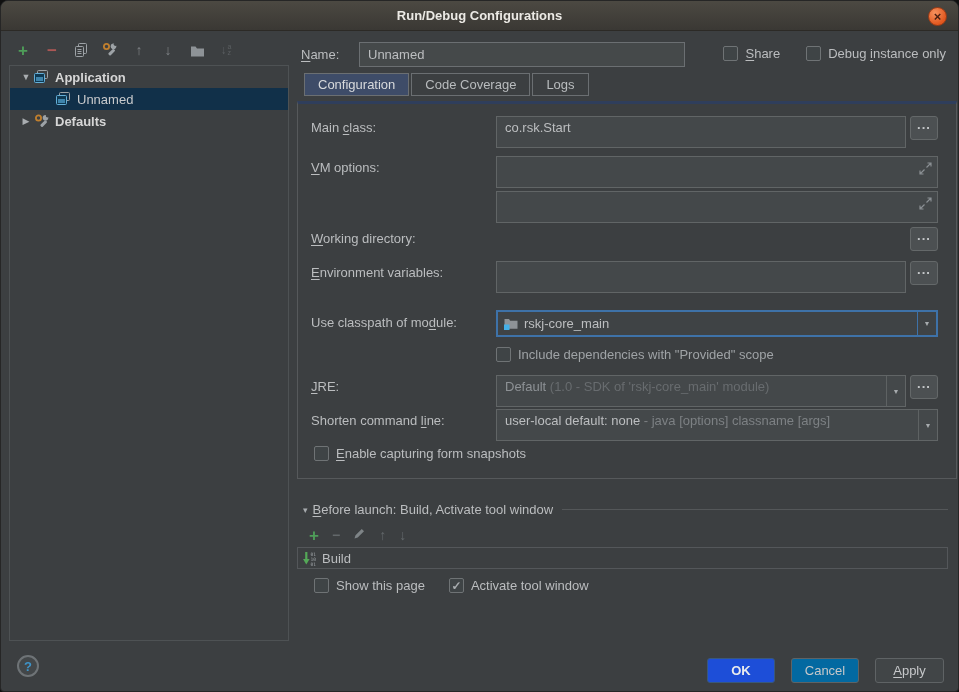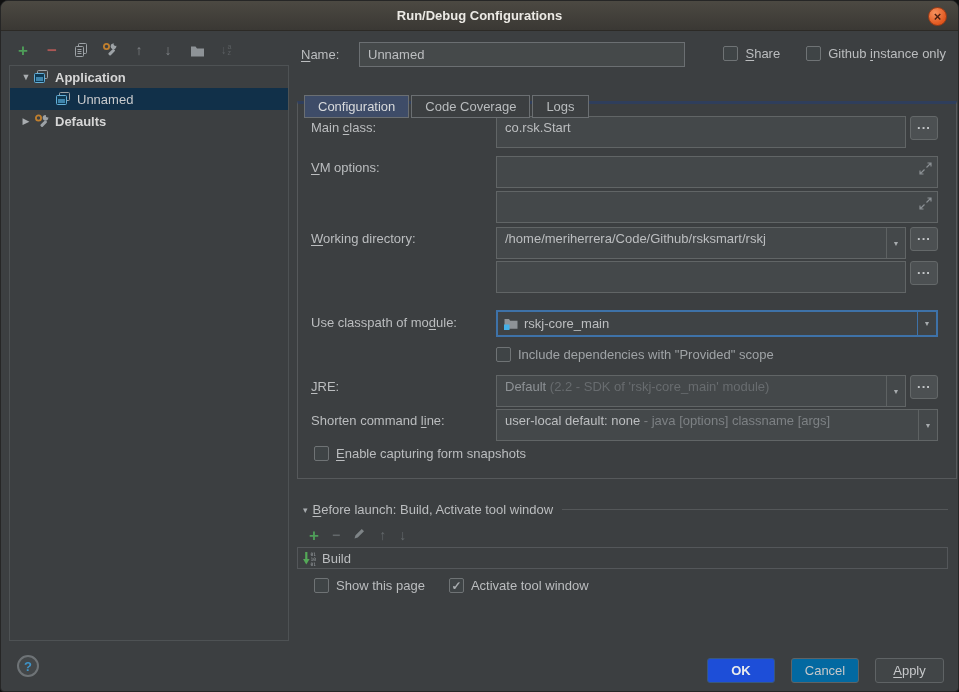--- a/index.html
+++ b/index.html
@@ -55,21 +55,21 @@
     line-height:23px; padding:0 8px; white-space:nowrap;
   }
   #topchecks { position:absolute; right:12px; top:45px; display:flex; gap:26px; align-items:center; }
   .cbgroup { display:flex; align-items:flex-end; gap:7px; white-space:nowrap; }
   .cb {
     width:15px; height:15px; border:1px solid #6F7375; border-radius:2px;
     background:#3F4446; display:inline-flex; align-items:center; justify-content:center; flex:none;
   }
   .cb .check { color:#A9ADB0; font-size:12px; font-weight:bold; line-height:1; }
   
-  #tabs { position:absolute; left:303px; top:94px; display:flex; gap:2px; z-index:2; }
+  #tabs { position:absolute; left:303px; top:72px; display:flex; gap:2px; z-index:2; }
   .tab {
     height:23px; line-height:21px; padding:0 13px;
     border:1px solid #6B6F72; background:#3C3F41; color:#B9BCBE;
   }
   .tab.selected { background:#3E4C68; color:#D8DADC; border-color:#6B6F72; }
   
   #panel {
     position:absolute; left:296px; top:100px; width:660px; height:378px;
     border:1px solid #56595B; border-top:3px solid #2F3E5C; background:#3C3F41;
   }
@@ -220,21 +220,21 @@
   <div id="name-field">
     <span>Unnamed</span>
   </div>
   <div id="topchecks">
     <span class="cbgroup">
       <span class="cb"></span>
       <span><span></span><span class="mn">S</span><span>hare</span></span>
     </span>
     <span class="cbgroup">
       <span class="cb"></span>
-      <span><span>Github </span><span class="mn">i</span><span>nstance only</span></span>
+      <span><span>Debug </span><span class="mn">i</span><span>nstance only</span></span>
     </span>
   </div>
 
   <div id="tabs">
     <div class="tab selected"><span>Configuration</span></div>
     <div class="tab"><span>Code Coverage</span></div>
     <div class="tab"><span>Logs</span></div>
   </div>
 
   <div id="panel"></div>
@@ -254,28 +254,23 @@
   </div>
 
   <div class="field" style="left:495px; top:190px; width:442px;">
     <span></span>
     <svg class="expand-ic" width="13" height="13" viewBox="0 0 13 13">
       <path d="M7.5 5.5 L12 1 M8.5 1 H12 V4.5 M5.5 7.5 L1 12 M1 8.5 V12 H4.5" stroke="#8A8F93" stroke-width="1.2" fill="none"></path>
     </svg>
   </div>
 
   <span class="flabel" style="left:310px; top:226px;"><span></span><span class="mn">W</span><span>orking directory:</span></span>
-  <div class="field" style="left:495px; top:226px; width:410px; padding-right:24px;">
-    <span>/home/meriherrera/Code/Github/rsksmart/rskj</span>
-    <span class="arrow-zone">
-        <span class="tri">▼</span>
-      </span>
-  </div>
   <div class="browse-btn" style="left:909px; top:226px;"><span>...</span></div>
 
+  <span class="flabel" style="left:310px; top:260px;"><span></span><span class="mn">E</span><span>nvironment variables:</span></span>
   <div class="field" style="left:495px; top:260px; width:410px;">
     <span></span>
   </div>
   <div class="browse-btn" style="left:909px; top:260px;"><span>...</span></div>
 
   <span class="flabel" style="left:310px; top:310px;"><span>Use classpath of mo</span><span class="mn">d</span><span>ule:</span></span>
   <div id="classpath-combo">
     <span class="micon">
       <svg width="14" height="13" viewBox="0 0 14 13">
         <path d="M0.5 2 h4.5 l1.2 1.8 H13.5 v8 H0.5 z" fill="#8E9397"></path>
@@ -288,21 +283,21 @@
       </span>
   </div>
 
   <span class="cbgroup" style="position:absolute; left:495px; top:346px;">
     <span class="cb"></span>
     <span style="color:#9FA3A6;">Include dependencies with "Provided" scope</span>
   </span>
 
   <span class="flabel" style="left:310px; top:374px;"><span></span><span class="mn">J</span><span>RE:</span></span>
   <div class="field dim" style="left:495px; top:374px; width:410px; padding-right:24px;">
-    <span>Default</span><span class="detail"> (2.2 - SDK of 'rskj-core_main' module)</span>
+    <span>Default</span><span class="detail"> (1.0 - SDK of 'rskj-core_main' module)</span>
     <span class="arrow-zone">
         <span class="tri">▼</span>
       </span>
   </div>
   <div class="browse-btn" style="left:909px; top:374px;"><span>...</span></div>
 
   <span class="flabel" style="left:310px; top:408px;"><span>Shorten command </span><span class="mn">li</span><span>ne:</span></span>
   <div class="field" style="left:495px; top:408px; width:442px; padding-right:24px;">
     <span>user-local default: none</span><span class="detail"> - java [options] classname [args]</span>
     <span class="arrow-zone">

